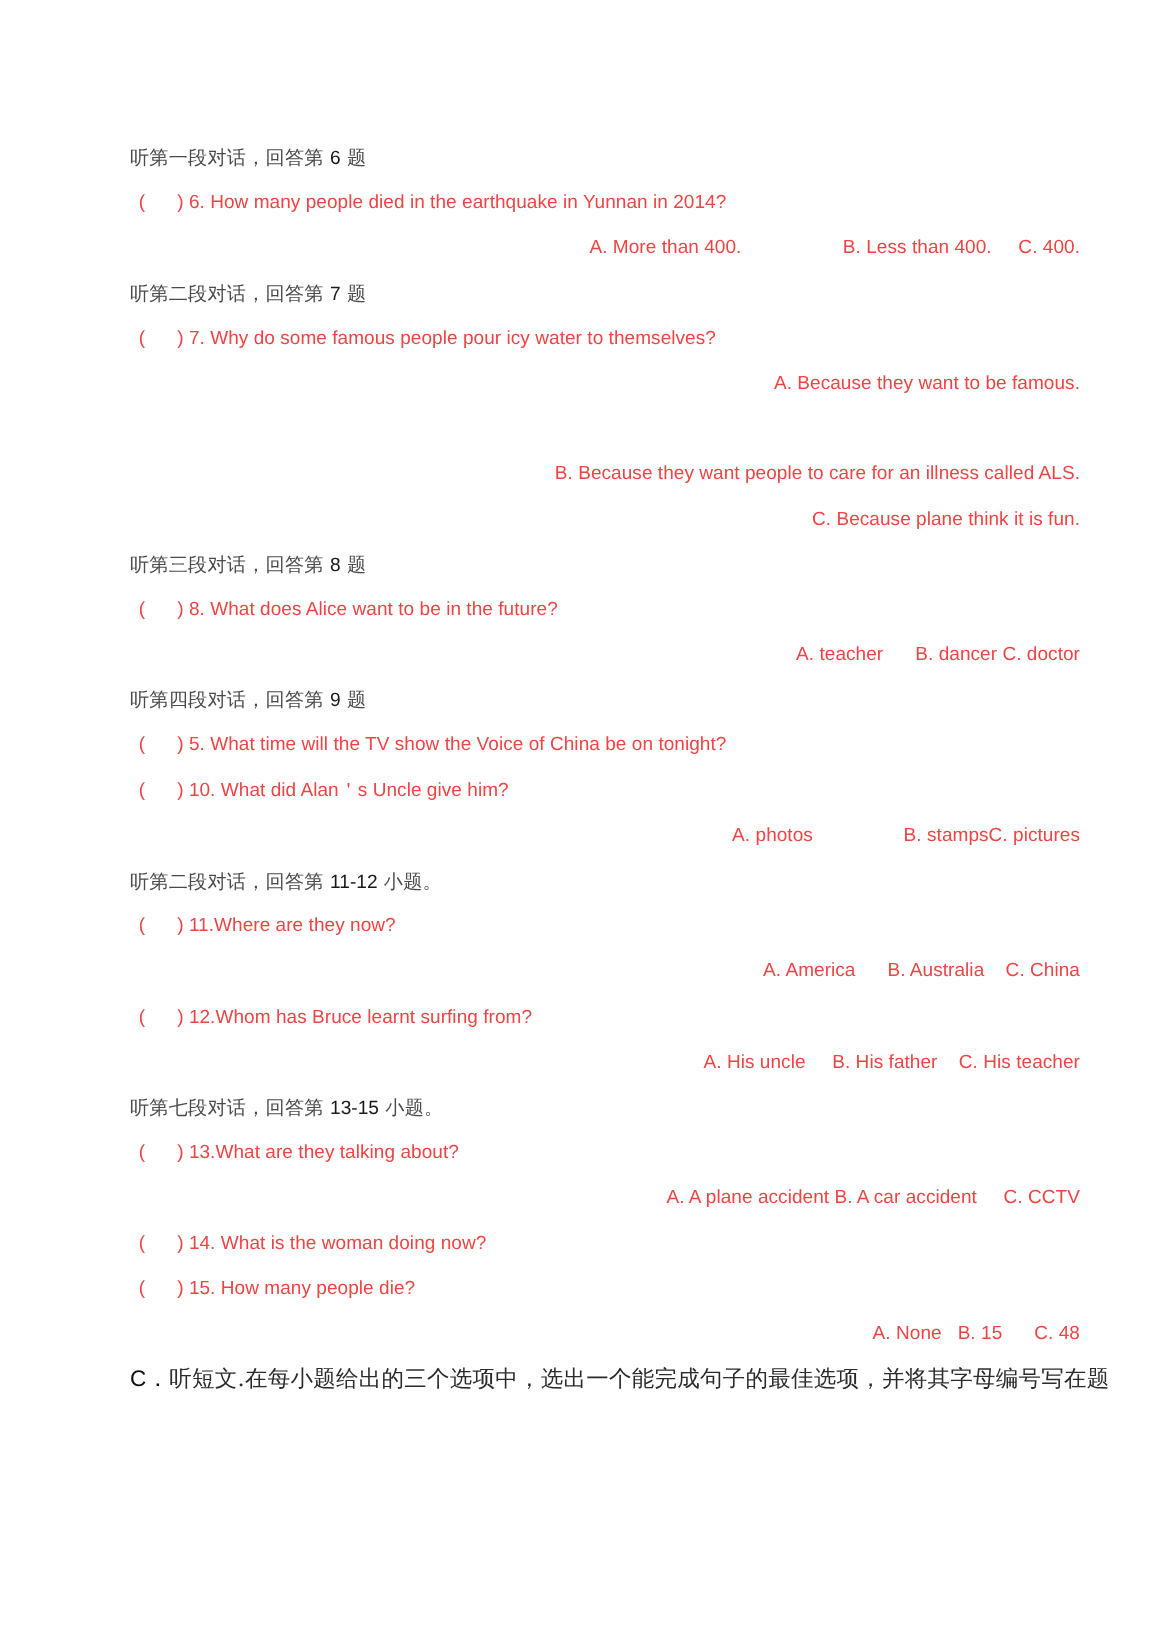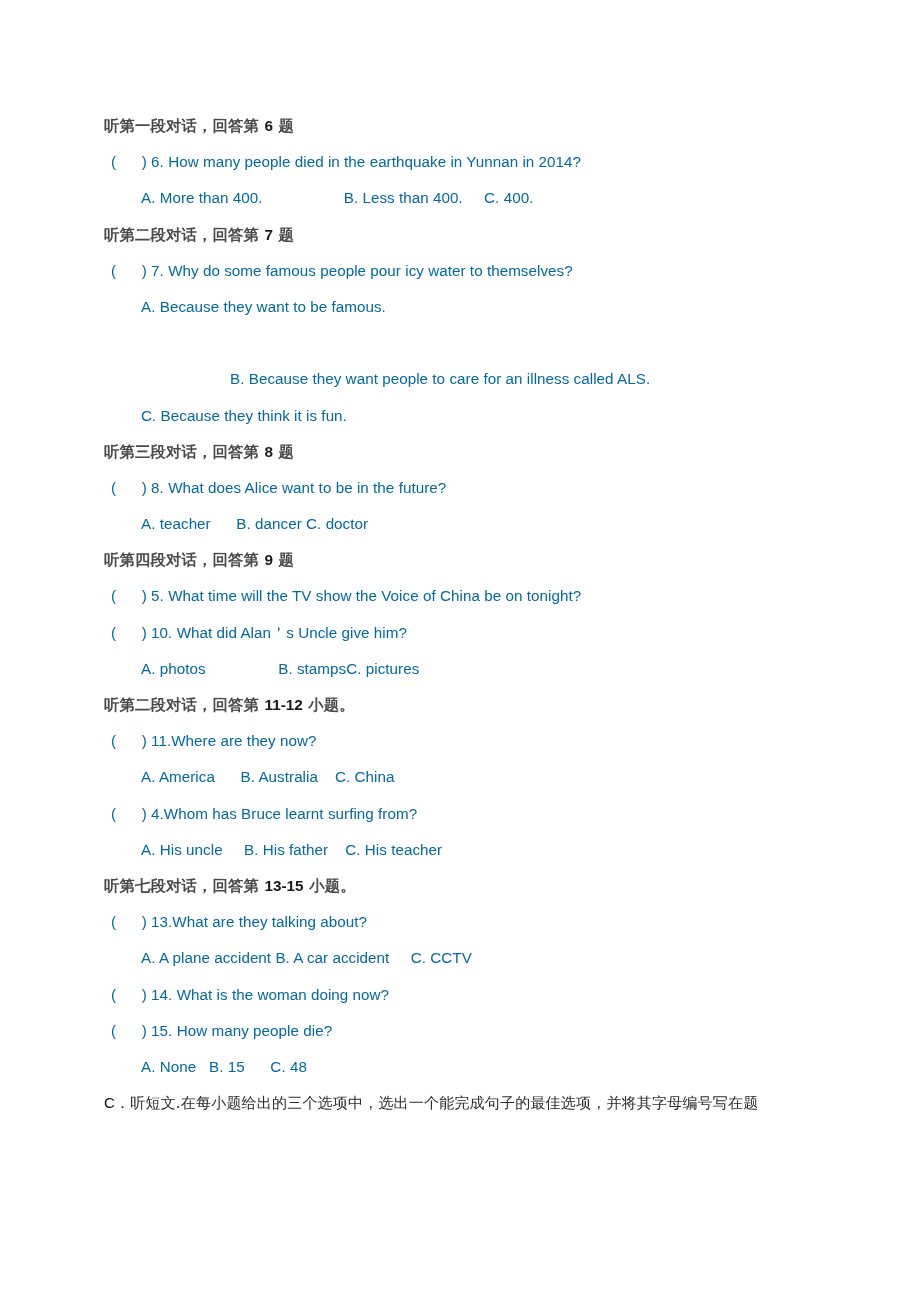--- a/index.html
+++ b/index.html
@@ -26,53 +26,53 @@
     left: 104px;
     top: 108px;
     width: 760px;
   }
   
   .line {
     height: 36.2px;
     line-height: 36.2px;
     white-space: pre;
     font-size: 15.2px;
-    color: #0369a1;
+    color: #ef4444;
     letter-spacing: 0.05px;
   }
   
   .cn-head {
     font-family: "DejaVu Serif", "Liberation Serif", serif;
     color: #4a4a4a;
     font-size: 15.3px;
     letter-spacing: 0.2px;
-    font-weight: bold;
   }
   .cn-head .num {
     font-family: "Liberation Sans", sans-serif;
     color: #1a1a1a;
     letter-spacing: 0;
   }
   
   .q-line {
     padding-left: 7px;
   }
   
   .opt-line {
     padding-left: 37px;
+    text-align: right;
   }
   
   .opt-line.deep {
     padding-left: 126px;
   }
   
   .cn-tail {
     font-family: "DejaVu Serif", "Liberation Serif", serif;
     color: #2b2b2b;
-    font-size: 15px;
+    font-size: 18px;
     letter-spacing: 0.2px;
   }
   .cn-tail .lead {
     font-family: "Liberation Sans", sans-serif;
     color: #0d0d0d;
   }
   .spacer {
     height: 36.2px;
   }
 </style>
@@ -82,32 +82,32 @@
 <div class="page">
   <div class="content">
       <div class="line cn-head"><span>听第一段对话，回答第 </span><span class="num">6</span><span> 题</span></div>
       <div class="line q-line">(      ) 6. How many people died in the earthquake in Yunnan in 2014?</div>
       <div class="line opt-line">A. More than 400.                   B. Less than 400.     C. 400.</div>
       <div class="line cn-head"><span>听第二段对话，回答第 </span><span class="num">7</span><span> 题</span></div>
       <div class="line q-line">(      ) 7. Why do some famous people pour icy water to themselves?</div>
       <div class="line opt-line">A. Because they want to be famous.</div>
       <div class="spacer"></div>
       <div class="line opt-line deep">B. Because they want people to care for an illness called ALS.</div>
-      <div class="line opt-line">C. Because they think it is fun.</div>
+      <div class="line opt-line">C. Because plane think it is fun.</div>
       <div class="line cn-head"><span>听第三段对话，回答第 </span><span class="num">8</span><span> 题</span></div>
       <div class="line q-line">(      ) 8. What does Alice want to be in the future?</div>
       <div class="line opt-line">A. teacher      B. dancer C. doctor</div>
       <div class="line cn-head"><span>听第四段对话，回答第 </span><span class="num">9</span><span> 题</span></div>
       <div class="line q-line">(      ) 5. What time will the TV show the Voice of China be on tonight?</div>
       <div class="line q-line">(      ) 10. What did Alan＇s Uncle give him?</div>
       <div class="line opt-line">A. photos                 B. stampsC. pictures</div>
       <div class="line cn-head"><span>听第二段对话，回答第 </span><span class="num">11-12</span><span> 小题。</span></div>
       <div class="line q-line">(      ) 11.Where are they now?</div>
       <div class="line opt-line">A. America      B. Australia    C. China</div>
-      <div class="line q-line">(      ) 4.Whom has Bruce learnt surfing from?</div>
+      <div class="line q-line">(      ) 12.Whom has Bruce learnt surfing from?</div>
       <div class="line opt-line">A. His uncle     B. His father    C. His teacher</div>
       <div class="line cn-head"><span>听第七段对话，回答第 </span><span class="num">13-15</span><span> 小题。</span></div>
       <div class="line q-line">(      ) 13.What are they talking about?</div>
       <div class="line opt-line">A. A plane accident B. A car accident     C. CCTV</div>
       <div class="line q-line">(      ) 14. What is the woman doing now?</div>
       <div class="line q-line">(      ) 15. How many people die?</div>
       <div class="line opt-line">A. None   B. 15      C. 48</div>
       <div class="line cn-tail"><span class="lead">C．</span><span>听短文.在每小题给出的三个选项中，选出一个能完成句子的最佳选项，并将其字母编号写在题</span></div>
     </div>
 </div>

